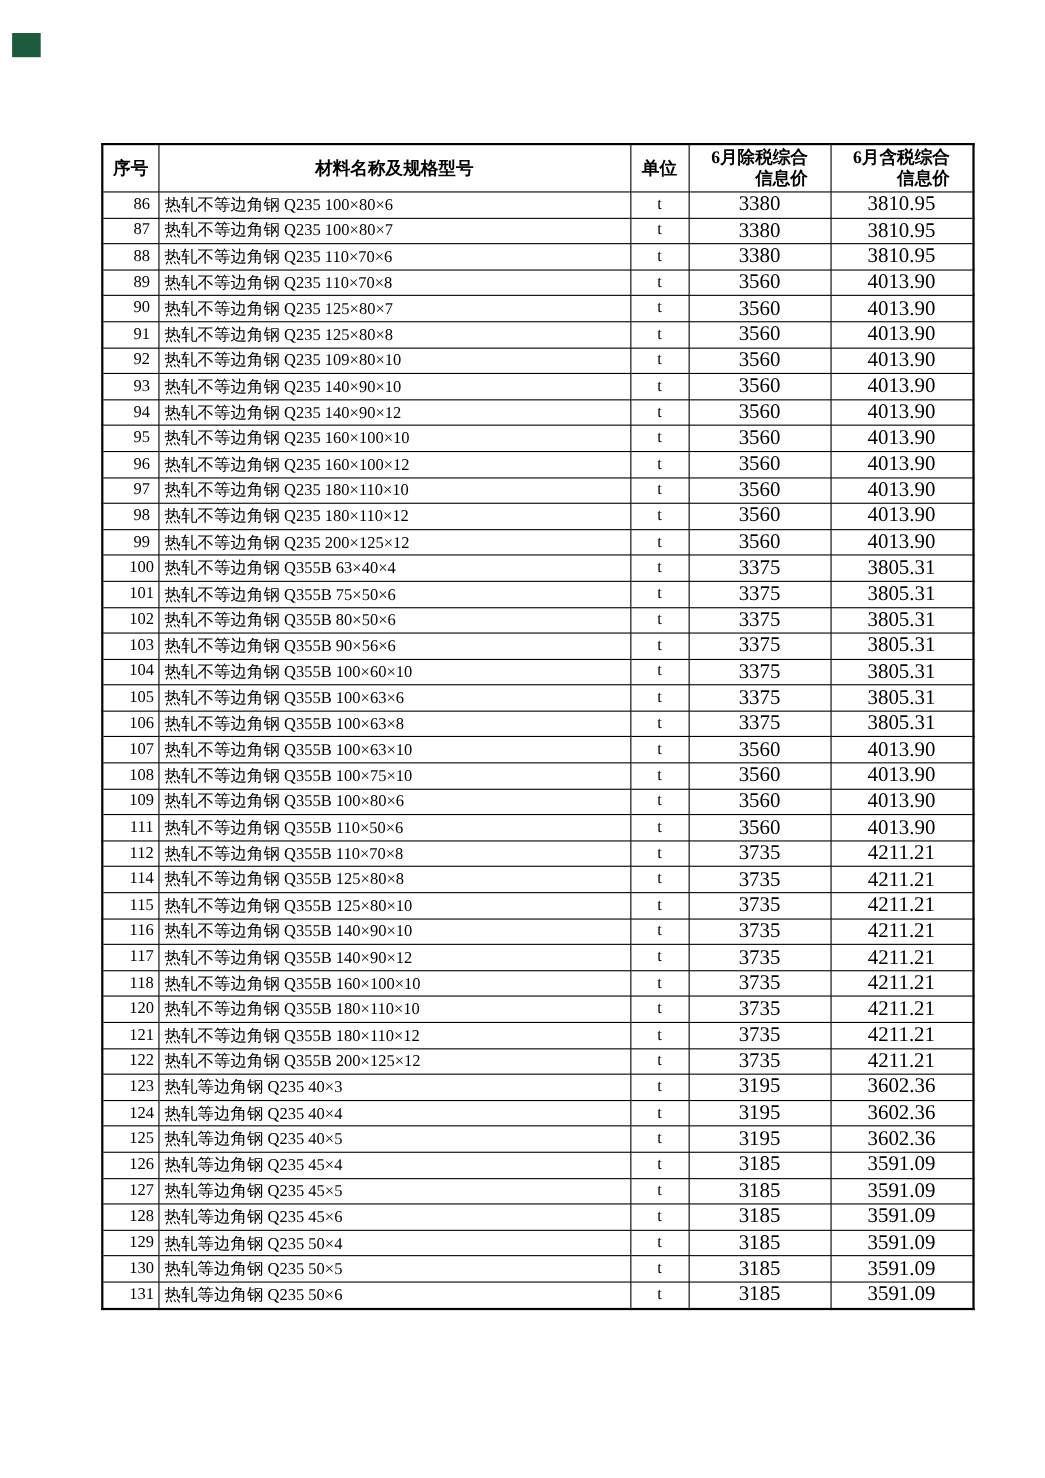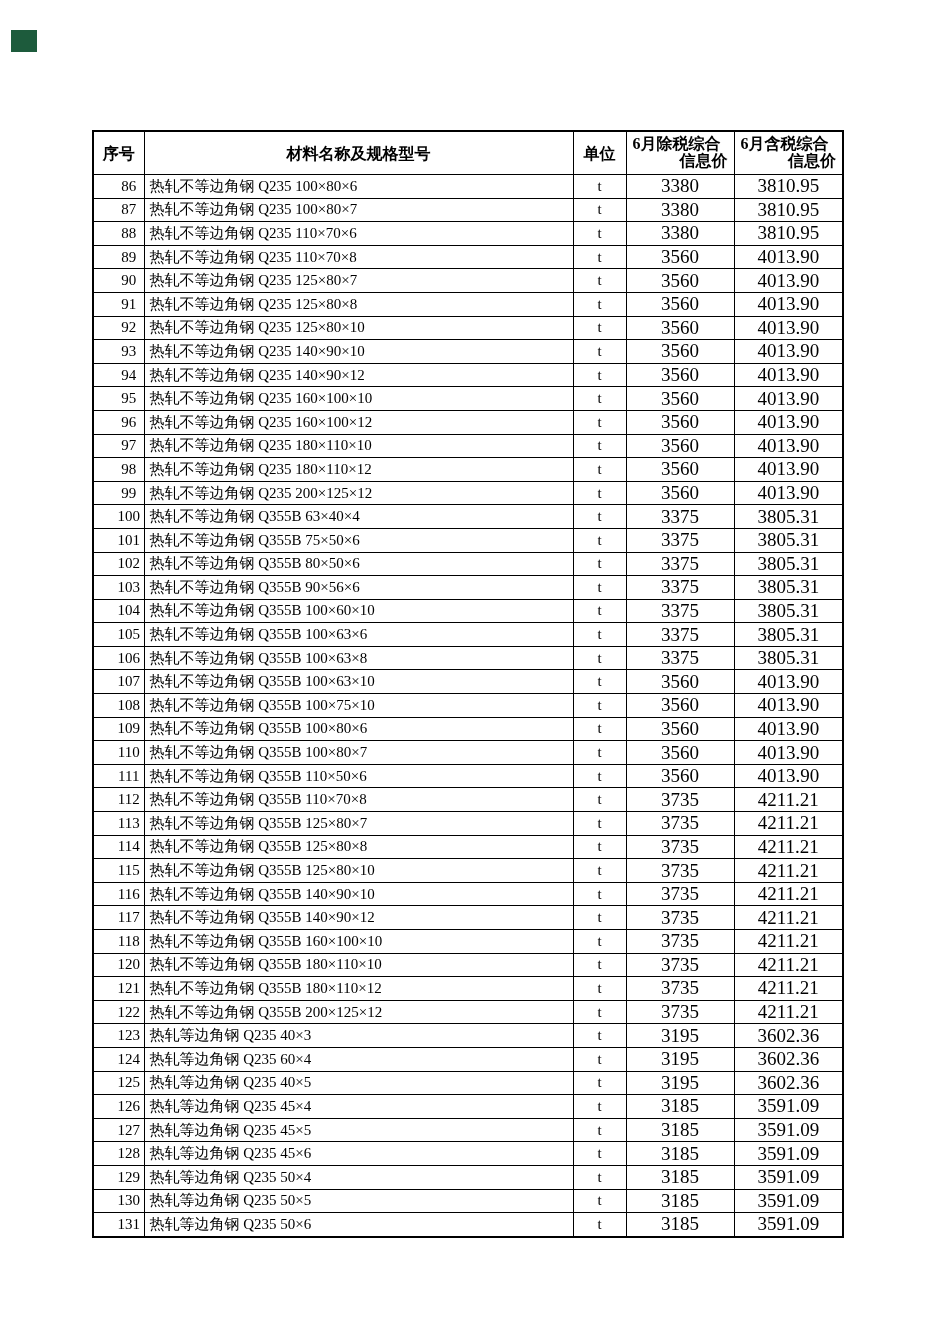--- a/index.html
+++ b/index.html
@@ -16,23 +16,23 @@
     border:2px solid #000;
   }
   .price-table th,.price-table td{
     border:1px solid #000;overflow:hidden;white-space:nowrap;
     padding:0;
   }
   .price-table thead th{
     height:40px;font-weight:700;font-size:16px;vertical-align:middle;
     text-align:center;line-height:19px;
   }
-  .price-table thead th.h-price{padding:1px 6px;vertical-align:middle;}
+  .price-table thead th.h-price{padding:1px 20px;vertical-align:middle;}
   .h-l1{display:block;text-align:left;}
-  .h-l2{display:block;text-align:right;font-family:Liberation Mono, monospace;}
+  .h-l2{display:block;text-align:right;}
   .price-table tbody td{height:22.6px;vertical-align:middle;}
   td.c-no{text-align:center;font-size:15px;padding-left:20px;}
   td.c-name{text-align:left;padding-left:5px;font-size:15px;}
   td.c-unit{text-align:center;font-size:15px;}
   td.c-ex,td.c-inc{
     text-align:center;font-size:19px;line-height:20px;vertical-align:top;
   }
 </style>
 </head>
 <body>
@@ -106,21 +106,21 @@
   <tr>
     <td class="c-no">91</td>
     <td class="c-name">热轧不等边角钢 Q235 125×80×8</td>
     <td class="c-unit">t</td>
     <td class="c-ex">3560</td>
     <td class="c-inc">4013.90</td>
   </tr>
 
   <tr>
     <td class="c-no">92</td>
-    <td class="c-name">热轧不等边角钢 Q235 125×80×10</td>
+    <td class="c-name">热轧不等边角钢 Q235 109×80×10</td>
     <td class="c-unit">t</td>
     <td class="c-ex">3560</td>
     <td class="c-inc">4013.90</td>
   </tr>
 
   <tr>
     <td class="c-no">93</td>
     <td class="c-name">热轧不等边角钢 Q235 140×90×10</td>
     <td class="c-unit">t</td>
     <td class="c-ex">3560</td>
@@ -248,51 +248,37 @@
   </tr>
 
   <tr>
     <td class="c-no">109</td>
     <td class="c-name">热轧不等边角钢 Q355B 100×80×6</td>
     <td class="c-unit">t</td>
     <td class="c-ex">3560</td>
     <td class="c-inc">4013.90</td>
   </tr>
 
-  <tr>
-    <td class="c-no">110</td>
-    <td class="c-name">热轧不等边角钢 Q355B 100×80×7</td>
-    <td class="c-unit">t</td>
-    <td class="c-ex">3560</td>
-    <td class="c-inc">4013.90</td>
-  </tr>
 
   <tr>
     <td class="c-no">111</td>
     <td class="c-name">热轧不等边角钢 Q355B 110×50×6</td>
     <td class="c-unit">t</td>
     <td class="c-ex">3560</td>
     <td class="c-inc">4013.90</td>
   </tr>
 
   <tr>
     <td class="c-no">112</td>
     <td class="c-name">热轧不等边角钢 Q355B 110×70×8</td>
     <td class="c-unit">t</td>
     <td class="c-ex">3735</td>
     <td class="c-inc">4211.21</td>
   </tr>
 
-  <tr>
-    <td class="c-no">113</td>
-    <td class="c-name">热轧不等边角钢 Q355B 125×80×7</td>
-    <td class="c-unit">t</td>
-    <td class="c-ex">3735</td>
-    <td class="c-inc">4211.21</td>
-  </tr>
 
   <tr>
     <td class="c-no">114</td>
     <td class="c-name">热轧不等边角钢 Q355B 125×80×8</td>
     <td class="c-unit">t</td>
     <td class="c-ex">3735</td>
     <td class="c-inc">4211.21</td>
   </tr>
 
   <tr>
@@ -355,21 +341,21 @@
   <tr>
     <td class="c-no">123</td>
     <td class="c-name">热轧等边角钢 Q235 40×3</td>
     <td class="c-unit">t</td>
     <td class="c-ex">3195</td>
     <td class="c-inc">3602.36</td>
   </tr>
 
   <tr>
     <td class="c-no">124</td>
-    <td class="c-name">热轧等边角钢 Q235 60×4</td>
+    <td class="c-name">热轧等边角钢 Q235 40×4</td>
     <td class="c-unit">t</td>
     <td class="c-ex">3195</td>
     <td class="c-inc">3602.36</td>
   </tr>
 
   <tr>
     <td class="c-no">125</td>
     <td class="c-name">热轧等边角钢 Q235 40×5</td>
     <td class="c-unit">t</td>
     <td class="c-ex">3195</td>

